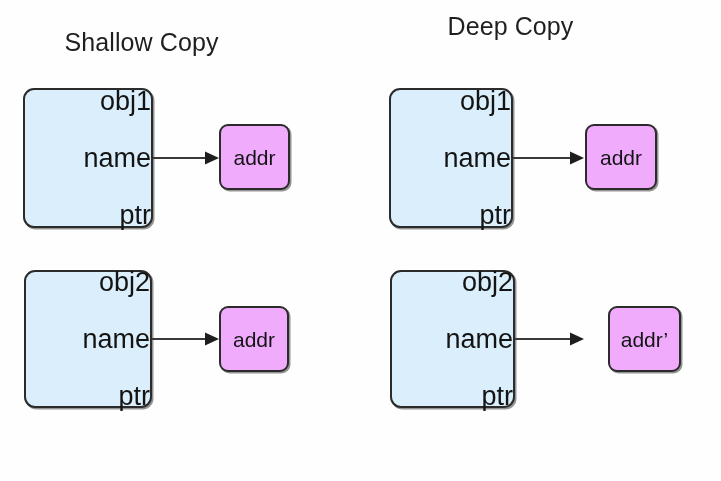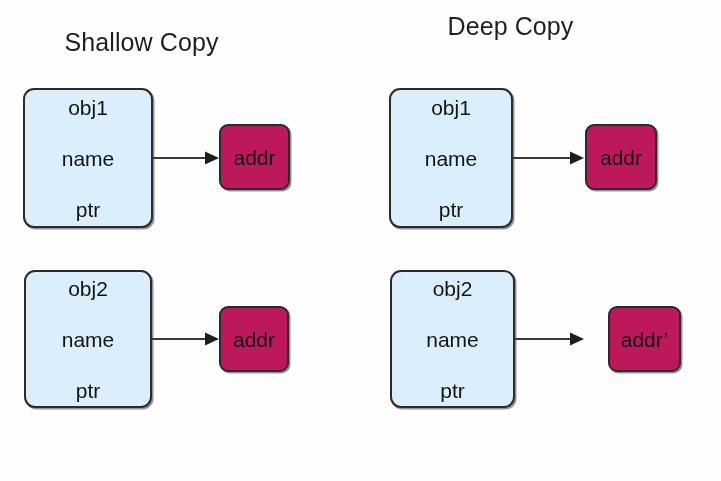--- a/index.html
+++ b/index.html
@@ -35,38 +35,38 @@
   
   .obj-box {
     position: absolute;
     box-sizing: border-box;
     background: #daeefb;
     border: 2.2px solid #2b2b2b;
     border-radius: 11px;
     box-shadow: 1.5px 1.5px 0 rgba(20,20,20,0.45);
     display: flex;
     flex-direction: column;
-    align-items: center;
+    align-items: flex-end;
     justify-content: center;
     color: #141414;
-    font-size: 21px;
+    font-size: 27px;
     line-height: 1;
   }
   .obj-box .ln {
     display: block;
     text-align: center;
     white-space: nowrap;
   }
   .obj-box .ln + .ln { margin-top: 30px; }
 
   
   .addr-box {
     position: absolute;
     box-sizing: border-box;
-    background: #be185d;
+    background: #f0abfc;
     border: 2.2px solid #2b2b2b;
     border-radius: 9px;
     box-shadow: 1.5px 1.5px 0 rgba(20,20,20,0.45);
     display: flex;
     align-items: center;
     justify-content: center;
     color: #141414;
     font-size: 21px;
     line-height: 1;
     white-space: nowrap;

